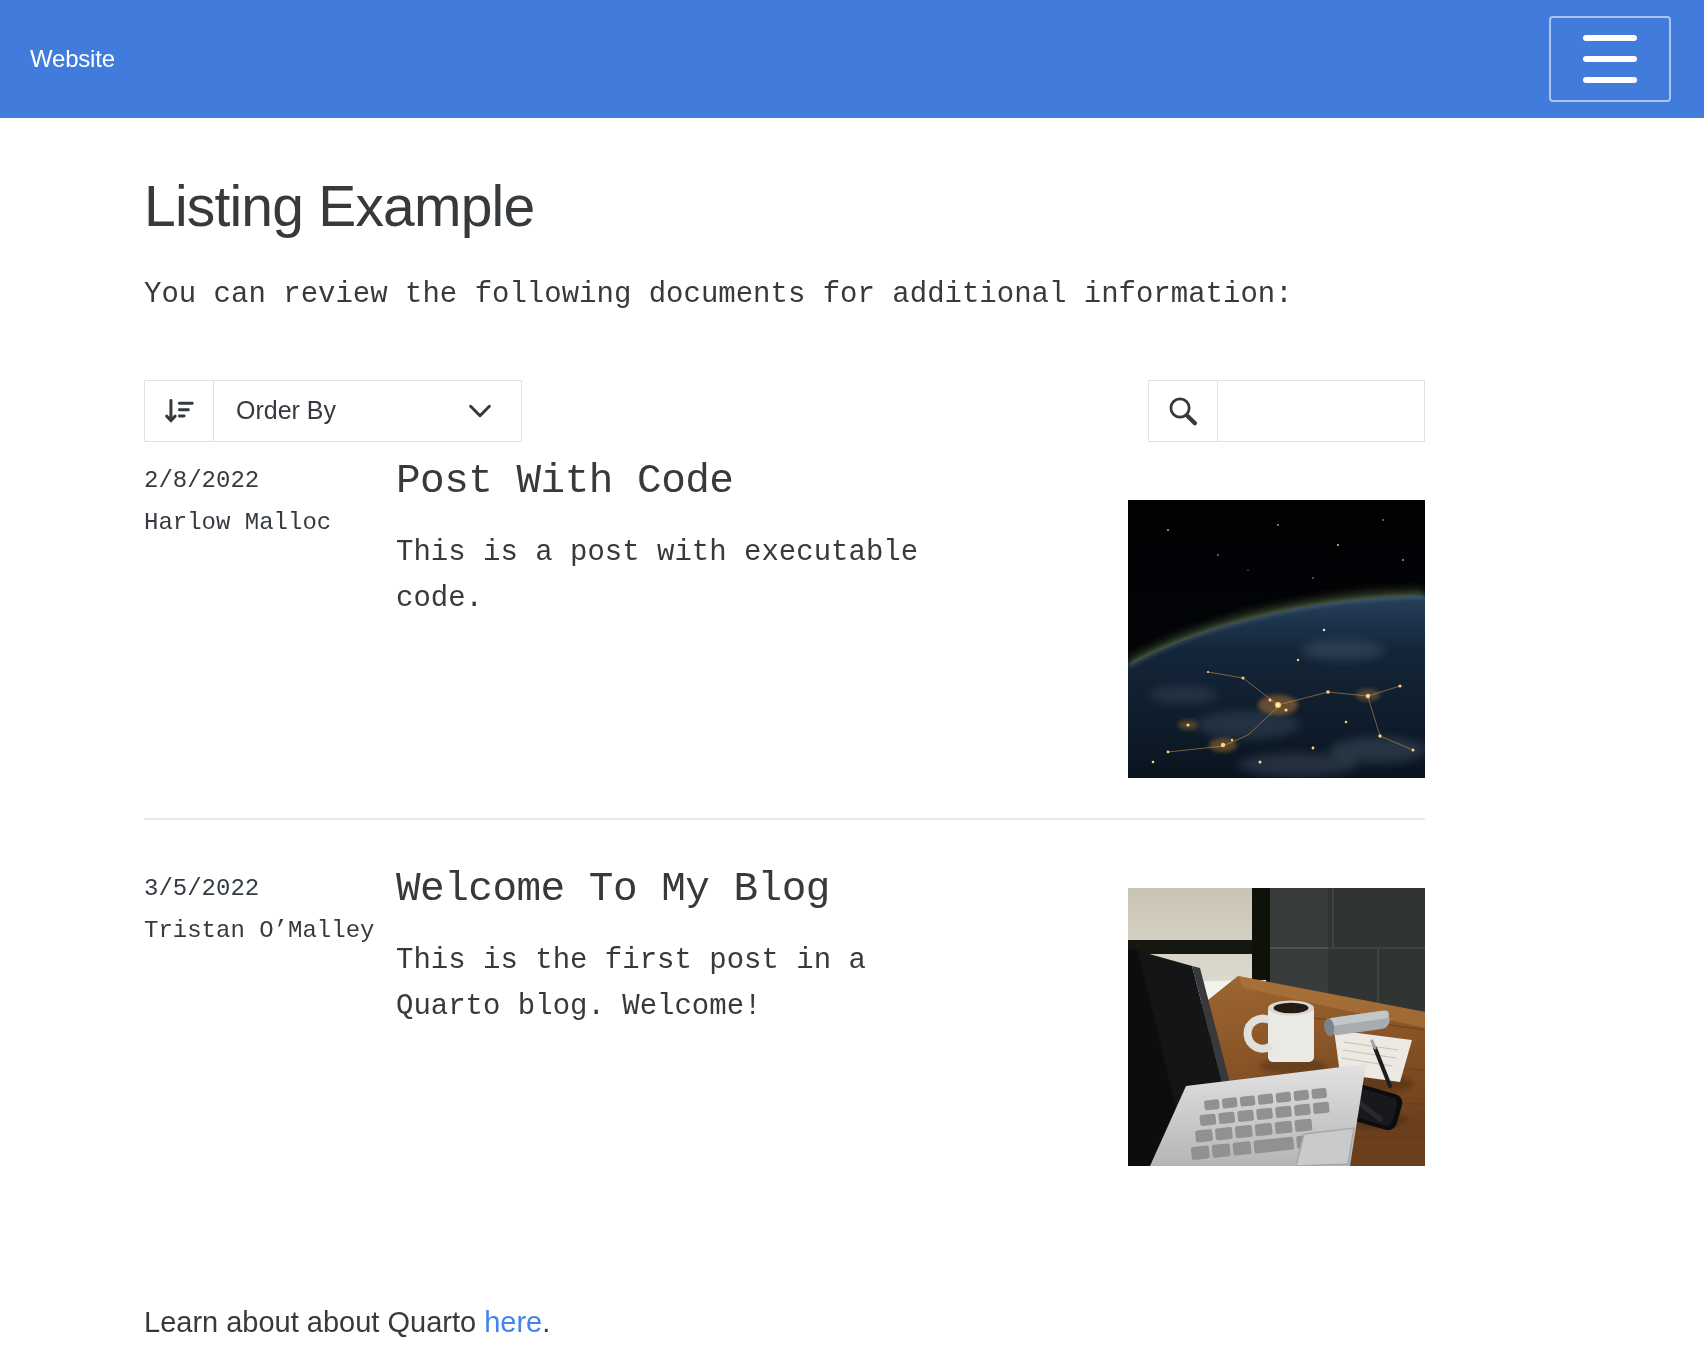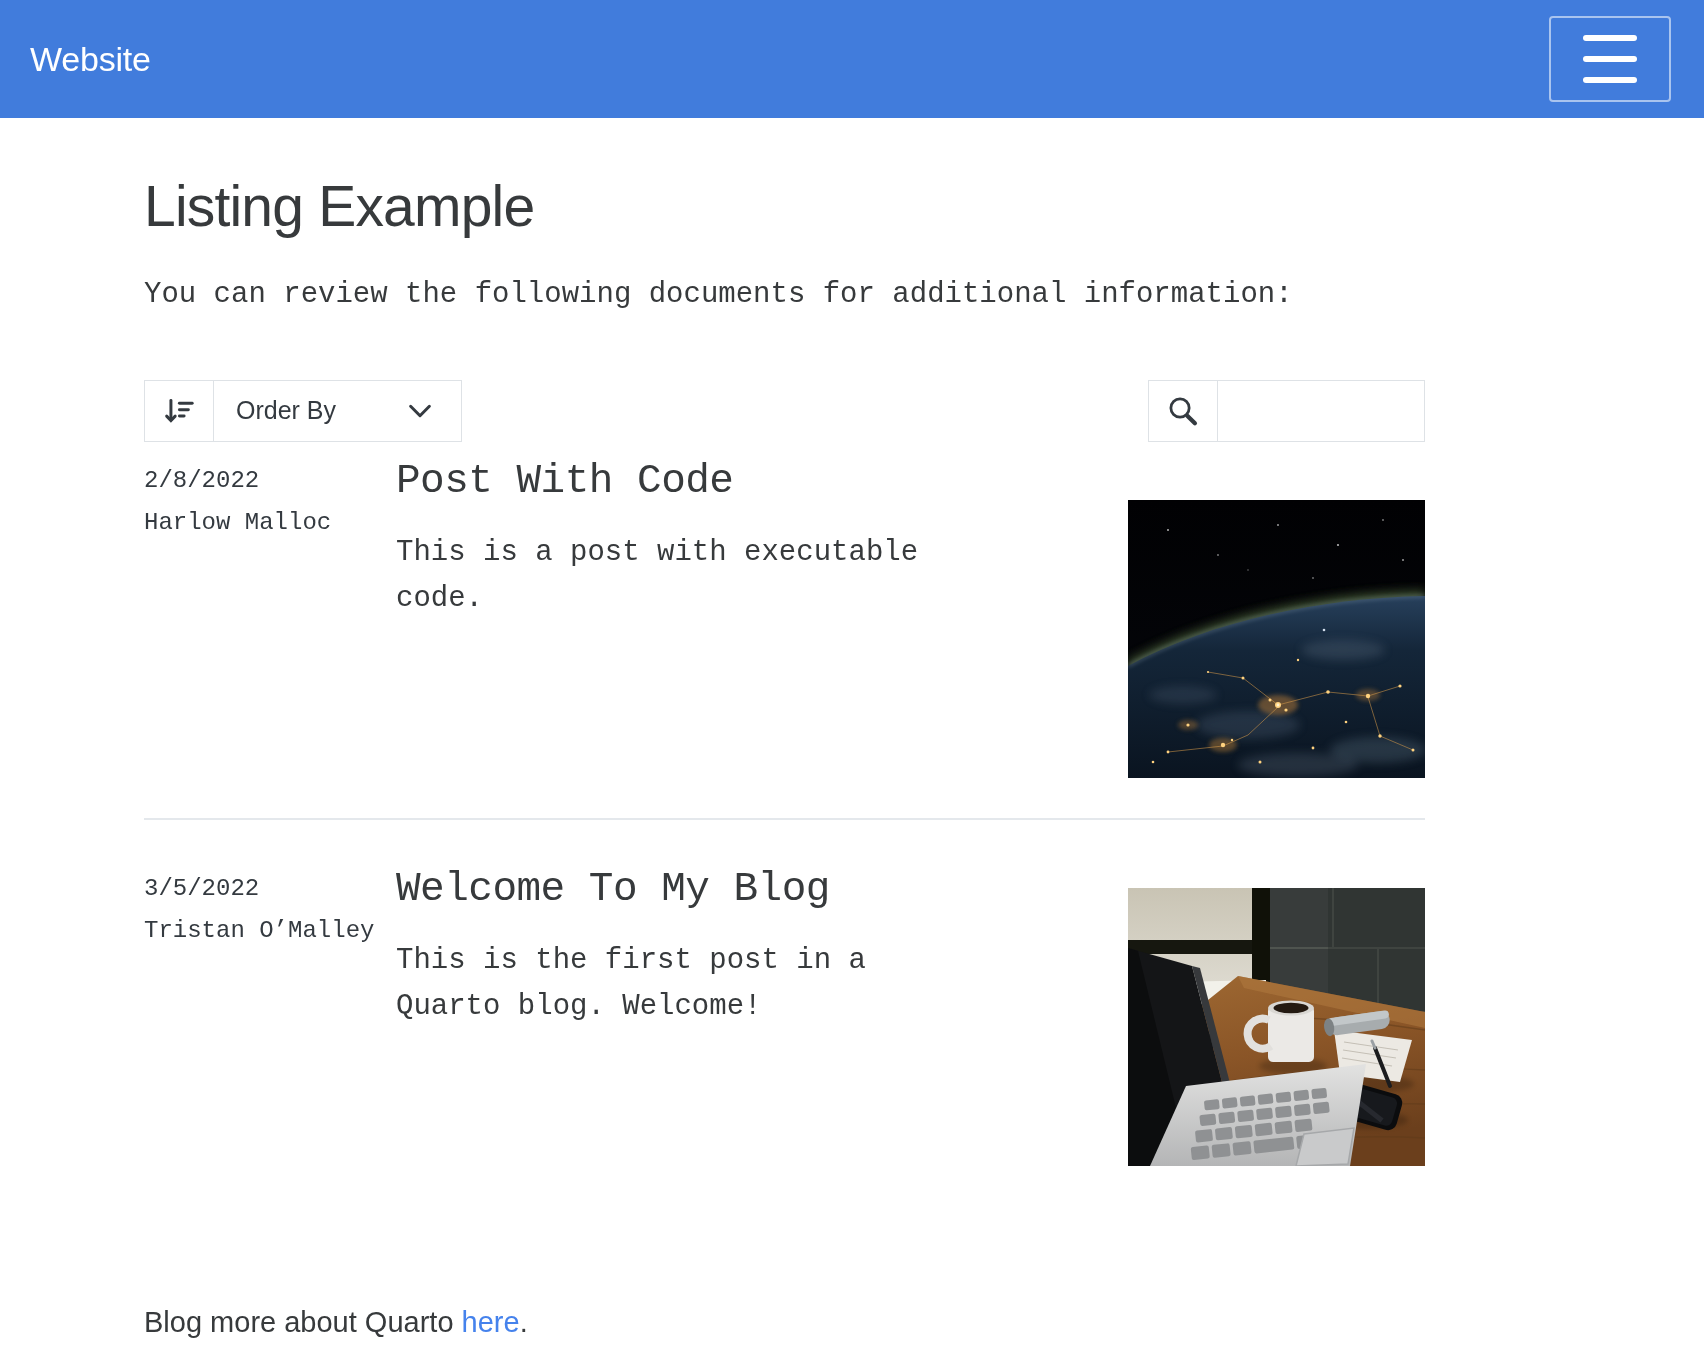--- a/index.html
+++ b/index.html
@@ -7,37 +7,37 @@
   body {
     width:1704px; height:1360px; overflow:hidden; background:#ffffff;
     font-family:"Liberation Sans","DejaVu Sans",sans-serif;
     color:#373a3c;
   }
   
   .navbar {
     height:118px; background:#417cdc; display:flex; align-items:center;
     padding:0 33px 0 30px;
   }
-  .brand { color:#ffffff; font-size:34px; letter-spacing:-0.2px; cursor:pointer; }
+  .brand { color:#ffffff; font-size:24px; letter-spacing:-0.2px; cursor:pointer; }
   .menu-btn {
     margin-left:auto; width:122px; height:86px; border:2px solid rgba(255,255,255,0.55);
     border-radius:4px; background:transparent; display:flex; flex-direction:column;
     justify-content:center; align-items:center; gap:15px; cursor:pointer; padding:0;
   }
   .menu-btn .bar { width:54px; height:6px; background:#ffffff; border-radius:3px; }
 
   
   .container { width:1281px; margin-left:144px; }
   h1.page-title { font-size:57px; font-weight:400; margin:55px 0 3px 0; letter-spacing:-0.8px; }
   .intro { font-size:29px; margin:36px 0 0 0; line-height:1.4;font-family:Liberation Mono, monospace; }
 
   
   .toolbar { margin-top:64px; display:flex; justify-content:space-between; }
   .orderby {
-    width:318px; height:62px; border:1px solid #dee2e6; display:flex; align-items:stretch;
+    width:378px; height:62px; border:1px solid #dee2e6; display:flex; align-items:stretch;
     background:#fff; cursor:pointer;
   }
   .icon-seg {
     width:69px; border-right:1px solid #dee2e6; display:flex; align-items:center; justify-content:center;
     flex:0 0 auto;
   }
   .orderby-label { font-size:25px; color:#343a40; padding-left:22px; display:flex; align-items:center; flex:1; }
   .chev-seg { display:flex; align-items:center; padding-right:26px; }
   .filterbox { width:277px; height:62px; border:1px solid #dee2e6; display:flex; align-items:stretch; background:#fff; }
   .filter-input {
@@ -334,15 +334,15 @@
           <rect x="140" y="118" width="46" height="56" rx="5" fill="#ebe9e6"></rect>
           <path d="M141,132 a15,15 0 1 0 2,26" fill="none" stroke="#e2e0dd" stroke-width="8"></path>
           <ellipse cx="163" cy="120" rx="23" ry="7.5" fill="#d9d7d3"></ellipse>
           <ellipse cx="163" cy="120" rx="17.5" ry="5.2" fill="#241a12"></ellipse>
         </svg>
       </div>
     </div>
 
   </div>
 
-  <p class="about"><span>Blog more about Quarto </span><a>here</a><span>.</span></p>
+  <p class="about"><span>Learn about about Quarto </span><a>here</a><span>.</span></p>
 
 </main>
 
 </body></html>

